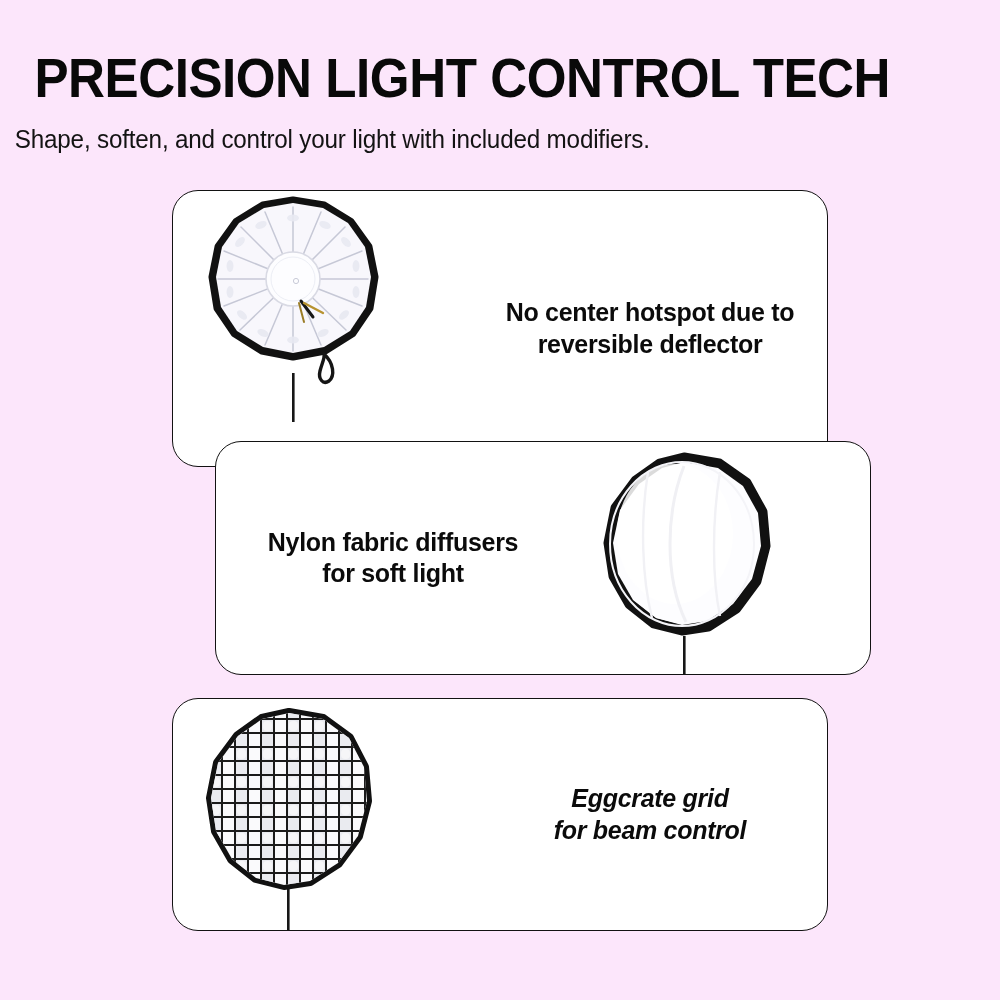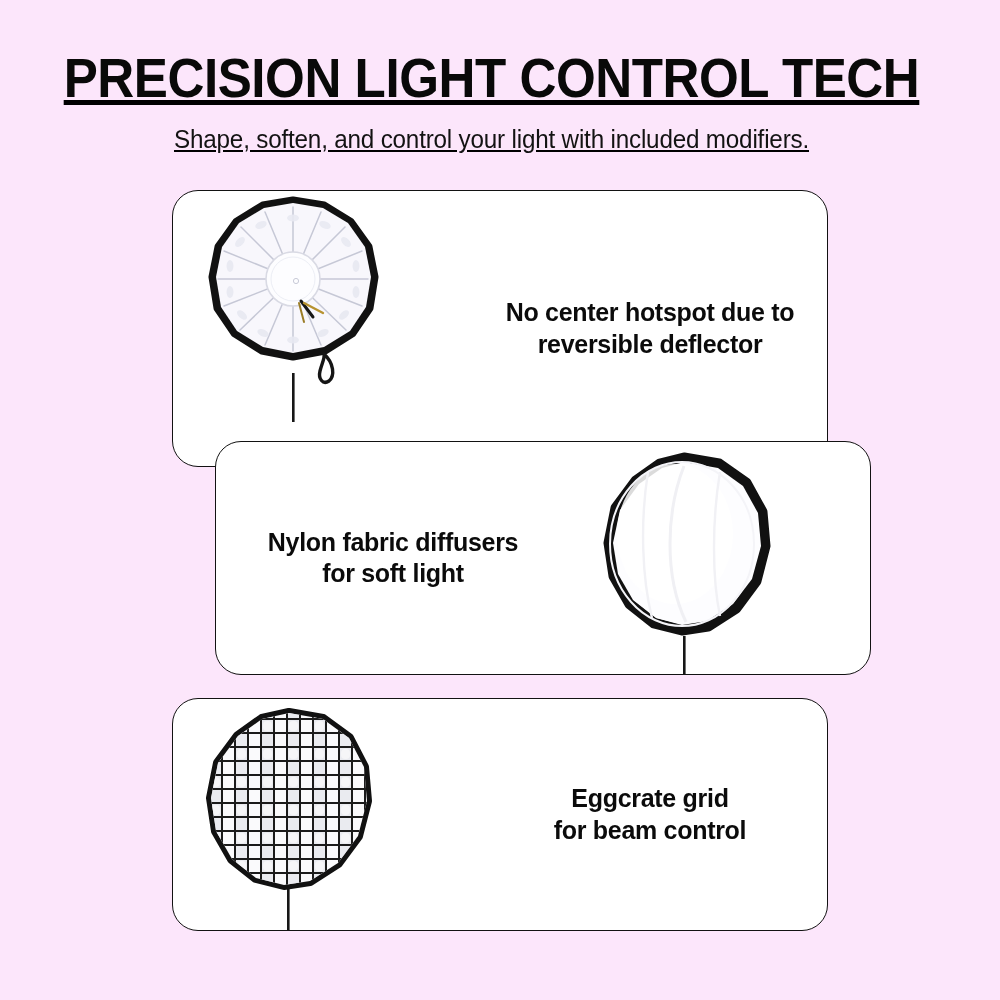--- a/index.html
+++ b/index.html
@@ -21,22 +21,20 @@
     position: relative;
     box-sizing: border-box;
   }
 
   
   .header {
     position: absolute;
     top: 0;
     left: 0;
     width: 983px;
-    text-align: center;
-    text-decoration: underline;
   }
   .title {
     margin: 0;
     padding-top: 50px;
     font-size: 55px;
     line-height: 1.02;
     font-weight: 700;
     letter-spacing: -0.5px;
     color: #090909;
     transform: scaleX(0.93);
@@ -62,21 +60,21 @@
     left: 172px;
     width: 656px;
     background: #ffffff;
     border: 1.6px solid #121212;
     border-radius: 26px;
     box-sizing: border-box;
     overflow: hidden;
   }
   .card-1 { top: 190px;  height: 277px; }
   .card-2 { top: 441px;  height: 234px; margin-left: 43px; }
-  .card-3 { top: 698px;  height: 233px; }
+  .card-3 { top: 698px;  height: 233px; font-style: italic; }
 
   .card-inner {
     position: relative;
     width: 100%;
     height: 100%;
     display: flex;
     align-items: center;
   }
   .card-inner.reverse { flex-direction: row-reverse; }
 

